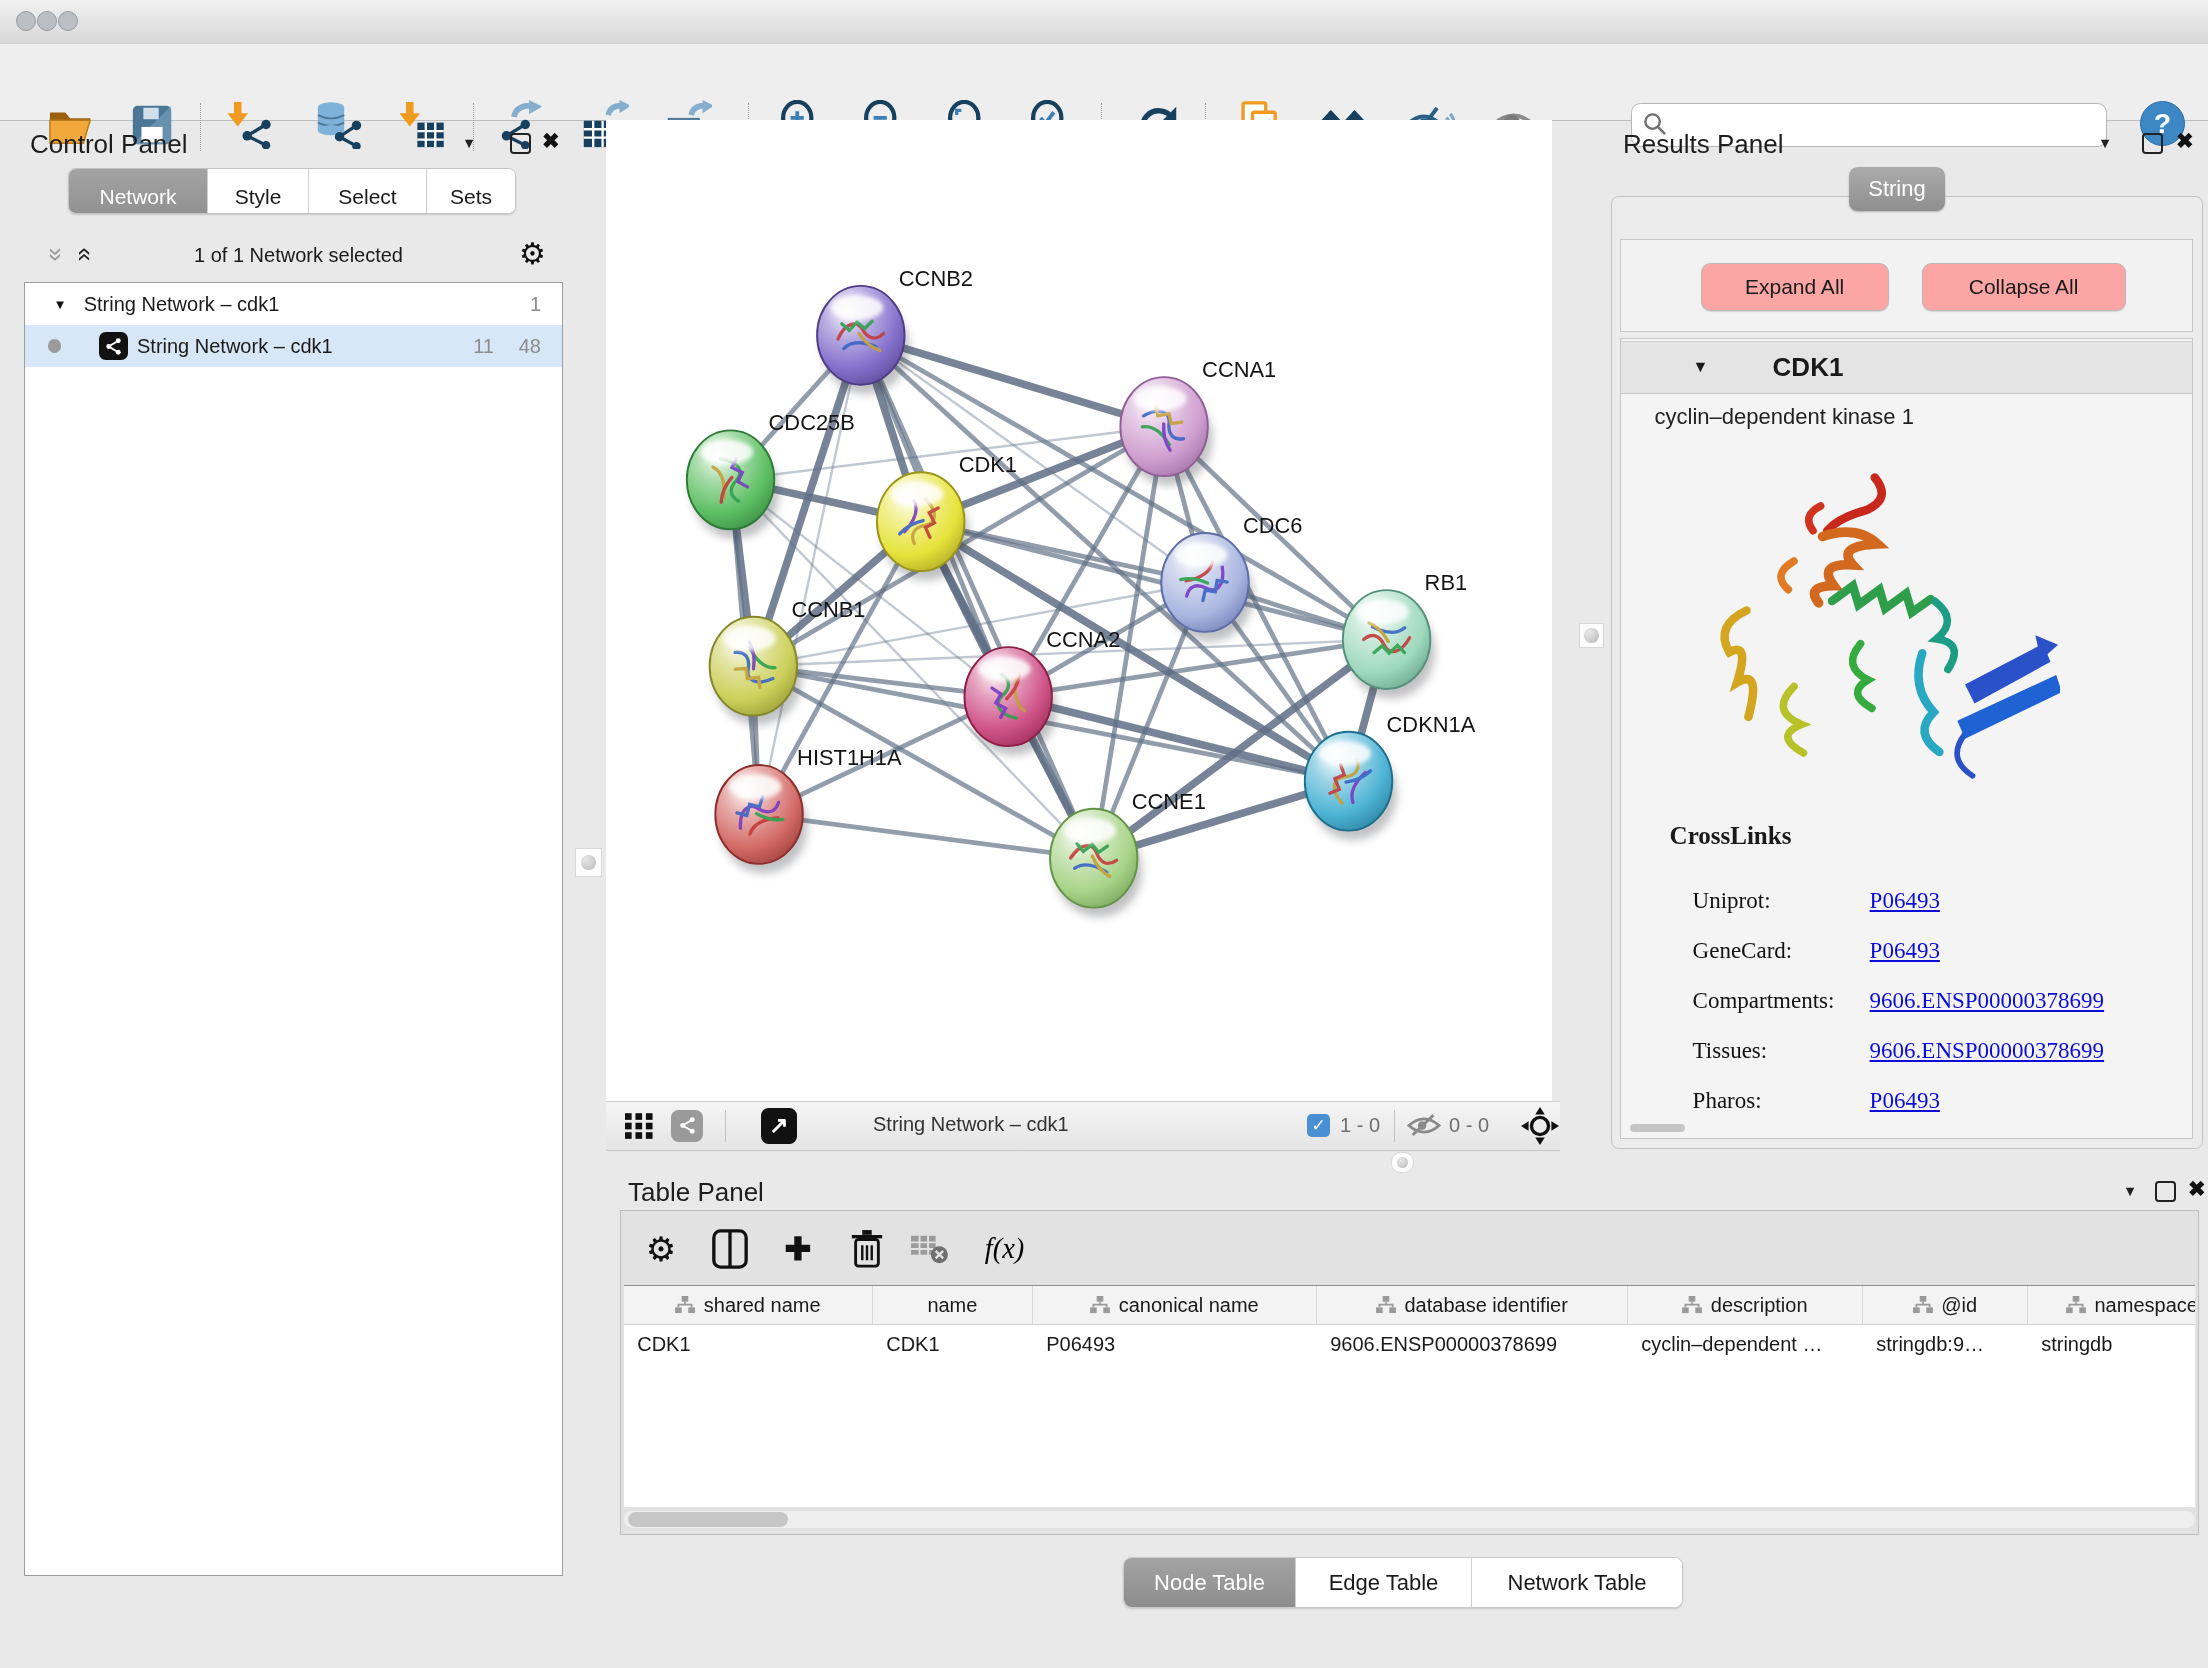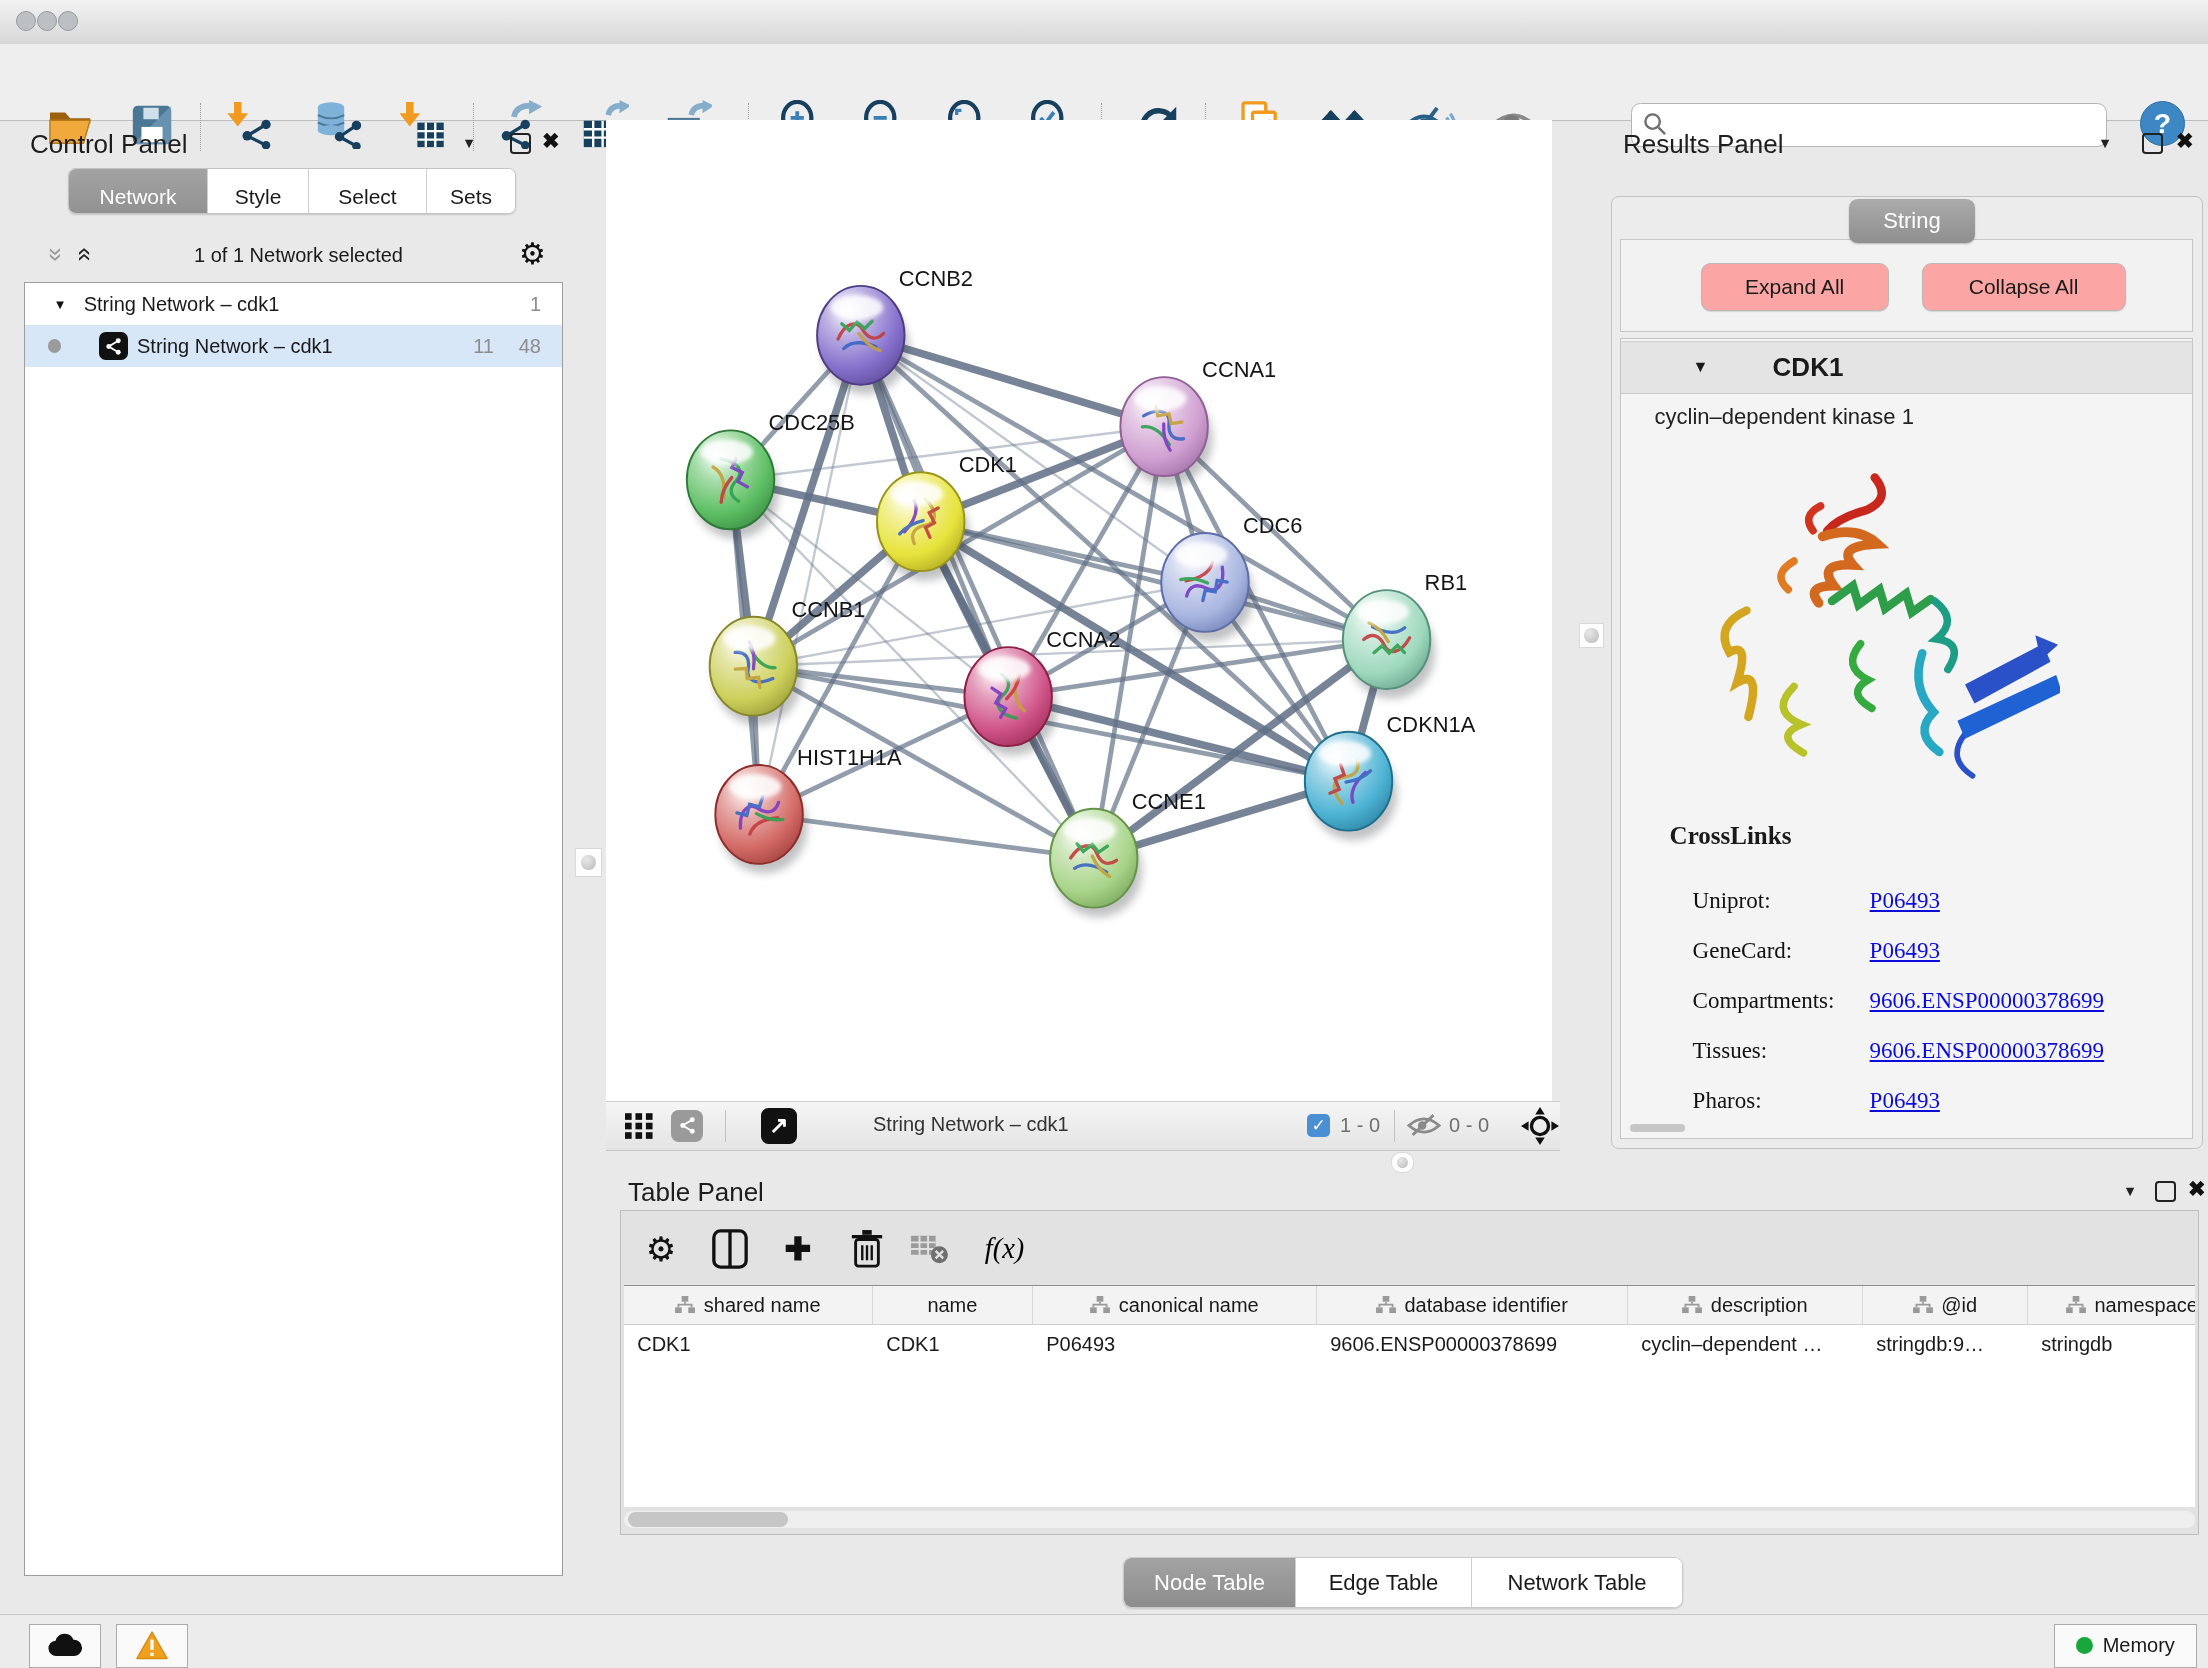--- a/index.html
+++ b/index.html
@@ -62,23 +62,23 @@
   #nb-name{position:absolute;left:267px;top:11.4px;font-size:20px;color:#333;}
   .nb-chip{position:absolute;border-radius:7.6px;display:flex;align-items:center;justify-content:center;}
   #nb-check{position:absolute;left:701px;top:12.4px;width:23px;height:23px;background:#4a8fd4;
     border-radius:4.8px;color:#fff;font-size:17px;display:flex;align-items:center;justify-content:center;}
   .nb-count{position:absolute;top:12.4px;font-size:20px;color:#6f6f6f;}
   .splitter-dot{position:absolute;background:#fdfdfd;border:1px solid #d8d8d8;
     display:flex;align-items:center;justify-content:center;}
   .splitter-dot i{width:14.3px;height:14.3px;border-radius:50%;
     background:radial-gradient(circle at 35% 30%,#e8e8e8,#b9b9b9);display:block;}
   
-  #rp-tab{position:absolute;left:1849px;top:167px;width:126px;height:44px;border-radius:8.6px;
+  #rp-tab{position:absolute;left:1849px;top:167px;width:96px;height:44px;border-radius:8.6px;
     background:linear-gradient(#ababab,#8f8f8f);color:#fff;font-size:22px;display:flex;
-    align-items:center;justify-content:center;box-shadow:0 1px 1.9px rgba(0,0,0,.25);z-index:3;margin-top:32px;}
+    align-items:center;justify-content:center;box-shadow:0 1px 1.9px rgba(0,0,0,.25);z-index:3;}
   #rp-outer{position:absolute;left:1611px;top:196px;width:590px;height:951px;background:#ececec;
     border:1px solid #c2c2c2;border-radius:7.6px;}
   #rp-actions{position:absolute;left:7.6px;top:42px;width:573px;height:93px;background:#f2f2f2;
     border:1px solid #c6c6c6;box-sizing:border-box;}
   .rp-btn{position:absolute;top:23px;height:46px;background:#fca5a5;border:1px solid #b9b9b9;
     border-radius:9.5px;font-size:21px;display:flex;align-items:center;justify-content:center;
     box-shadow:0 1px 1px rgba(0,0,0,.12);}
   #rp-entry{position:absolute;left:7.6px;top:141px;width:573px;height:801px;background:#f4f4f4;
     border:1px solid #c6c6c6;box-sizing:border-box;overflow:hidden;}
   #rp-entry-header{position:absolute;left:0;top:1.9px;width:100%;height:51px;background:#e4e4e4;
@@ -822,33 +822,15 @@
       </div>
     </div>
 
     <div id="tp-tabs">
         <div class="tp-tab active" style="width: 172px;">Node Table</div>
         <div class="tp-tab" style="width: 176px;">Edge Table</div>
         <div class="tp-tab" style="width: 210px;">Network Table</div>
       </div>
   </div>
 
-  <div id="statusbar">
-    <div class="sb-btn" style="left:28.5px;width:70px">
-      <svg width="34" height="25" viewBox="0 0 36 26">
-        <path d="M9 24a8 8 0 0 1-1-16a10 10 0 0 1 19-1a7 7 0 0 1 1 17z" fill="#111"></path>
-      </svg>
-    </div>
-    <div class="sb-btn" style="left:116px;width:70px">
-      <svg width="32" height="28.5" viewBox="0 0 34 30">
-        <path d="M17 1L33 29H1z" fill="#f0a01f" stroke="#d88c12" stroke-width="1.5" stroke-linejoin="round"></path>
-        <rect x="15.3" y="9" width="3.4" height="11" fill="#fff"></rect>
-        <rect x="15.3" y="23" width="3.4" height="3.4" fill="#fff"></rect>
-      </svg>
-    </div>
-    <div class="sb-btn" id="memory-btn">
-      <span id="memory-dot"></span>
-      <span>Memory</span>
-    </div>
-  </div>
 
 </div>
 
 
 </body></html>

